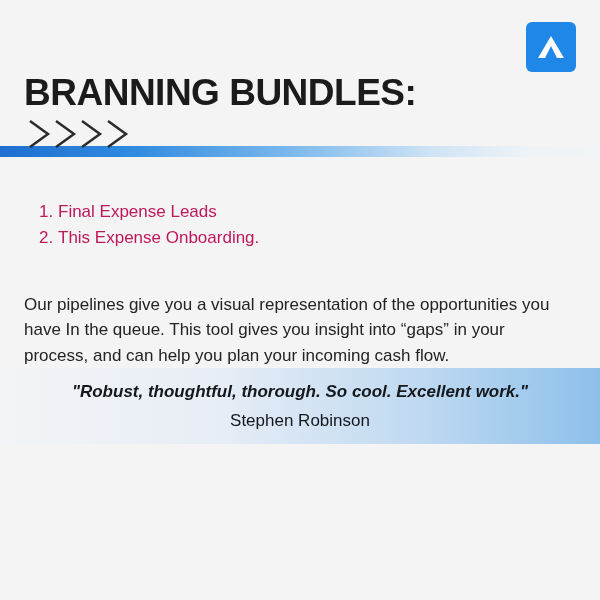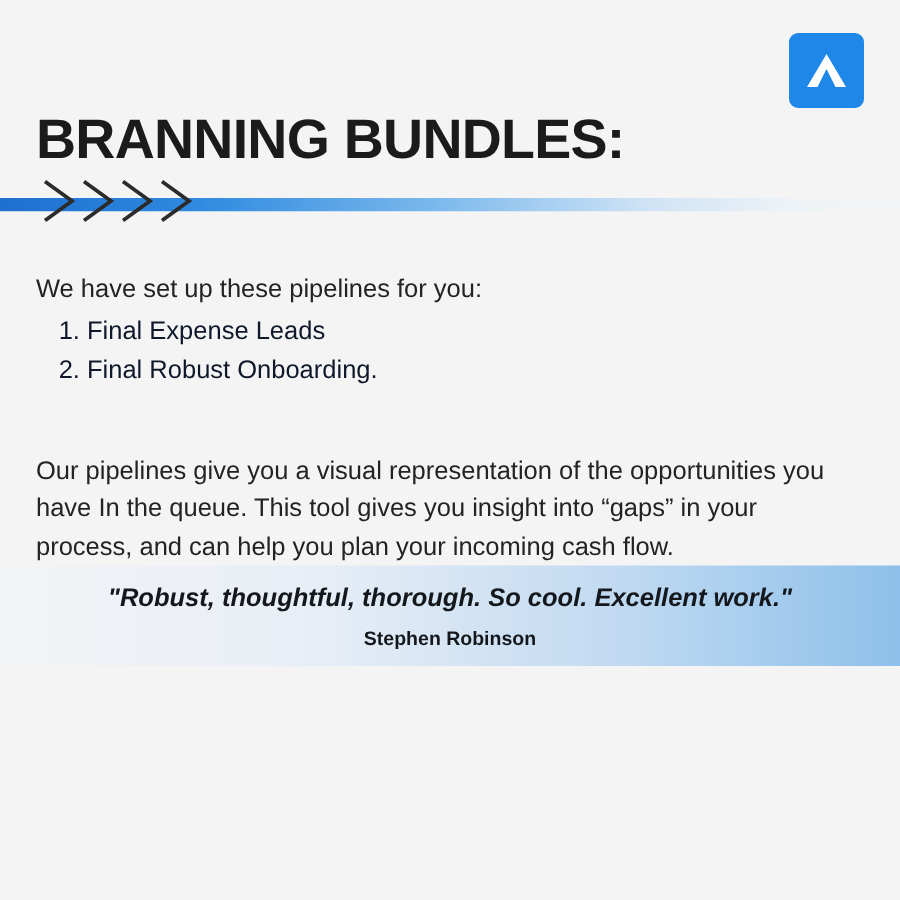--- a/index.html
+++ b/index.html
@@ -97,21 +97,21 @@
     line-height: 1.45;
   }
   ol.pipelines {
     margin: 2px 0 0 0;
     padding-left: 34px;
     color: #4a93d9;
     font-size: 17px;
     line-height: 1.55;
   }
   ol.pipelines li {
-    color: #0f172a;
+    color: #be185d;
   }
   .paragraph {
     margin-top: 40px;
     font-size: 17px;
     color: #232323;
     line-height: 1.5;
     max-width: 540px;
   }
 
   
@@ -128,22 +128,22 @@
   .quote {
     font-size: 17px;
     font-weight: bold;
     font-style: italic;
     color: #14181c;
     text-align: center;
     line-height: 1.3;
   }
   .attribution {
     margin-top: 8px;
-    font-size: 13px;
-    font-weight: bold;
+    font-size: 17px;
+    font-weight: normal;
     color: #14181c;
     text-align: center;
   }
 </style>
 </head>
 <body>
 
 <div class="slide">
 
   <div class="header">
@@ -169,24 +169,23 @@
             </g>
           </svg>
         </span>
       </div>
     </div>
   </div>
 
   <div class="divider"></div>
 
   <div class="body">
-    <div class="intro">We have set up these pipelines for you:</div>
     <ol class="pipelines">
       <li>Final Expense Leads</li>
-      <li>Final Robust Onboarding.</li>
+      <li>This Expense Onboarding.</li>
     </ol>
     <div class="paragraph">Our pipelines give you a visual representation of the opportunities you have In the queue. This tool gives you insight into “gaps” in your process, and can help you plan your incoming cash flow.</div>
   </div>
 
   <div class="footer">
     <div class="quote">"Robust, thoughtful, thorough. So cool. Excellent work."</div>
     <div class="attribution">Stephen Robinson</div>
   </div>
 
 </div>

